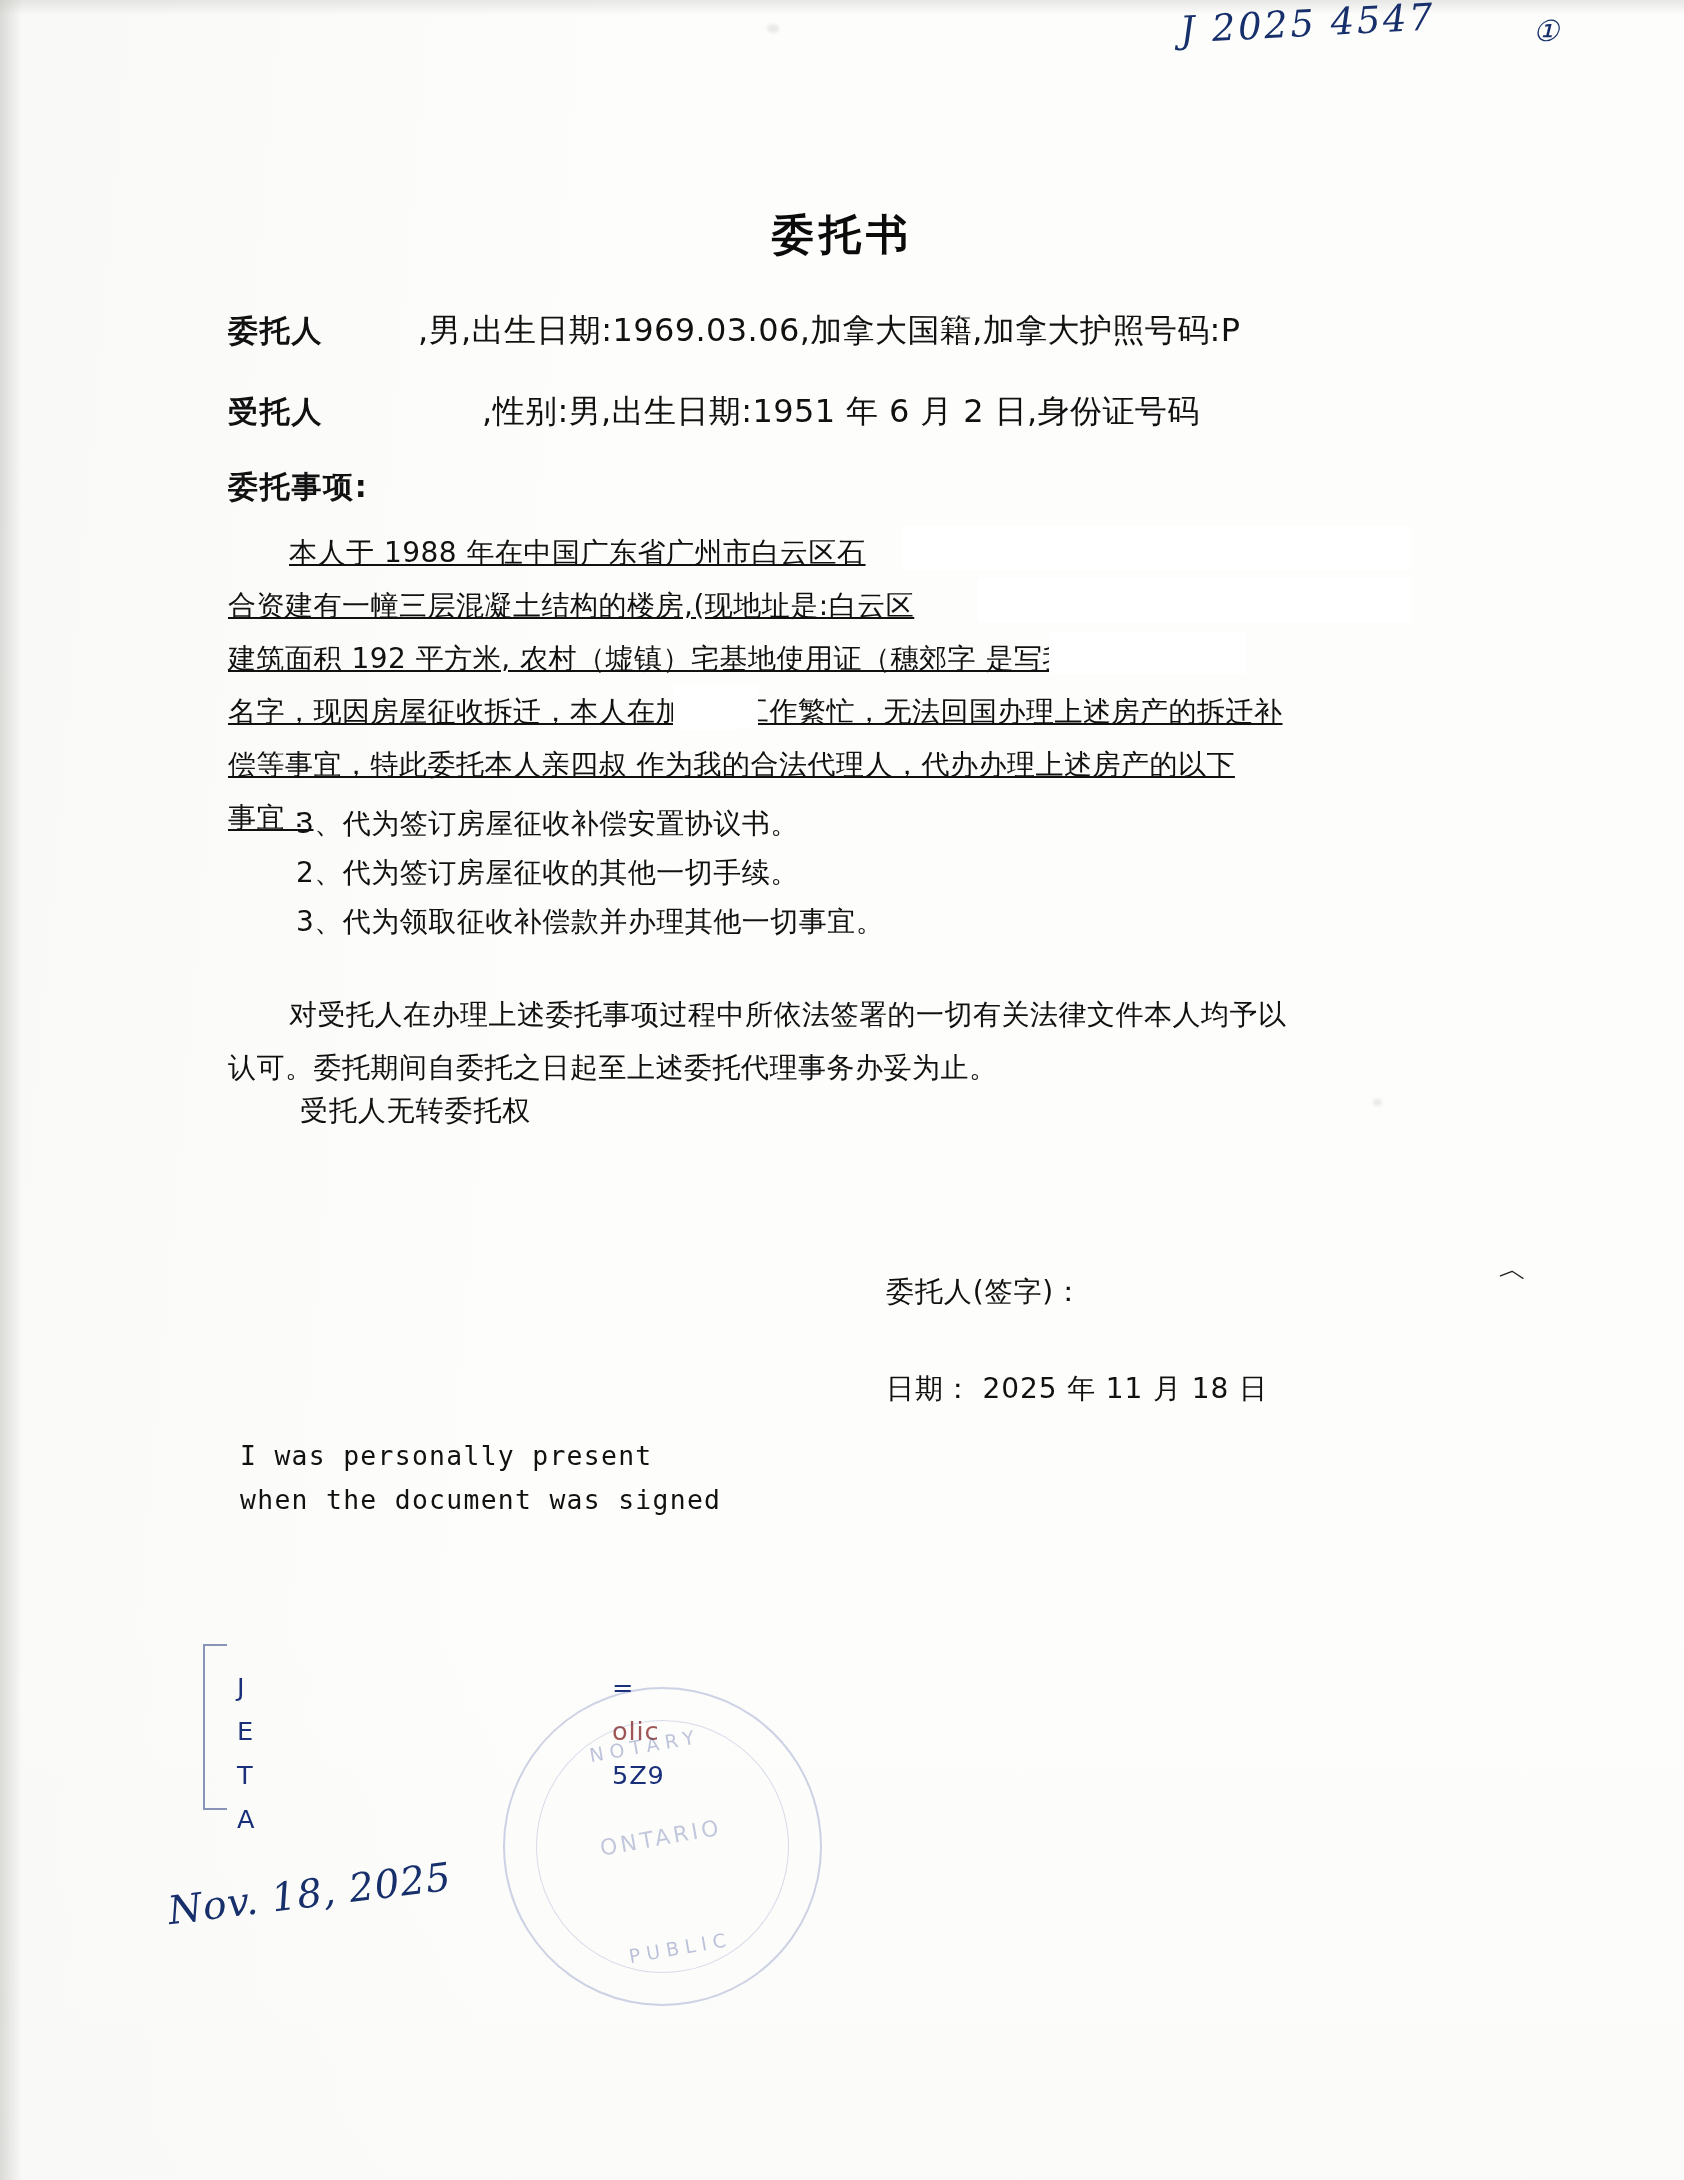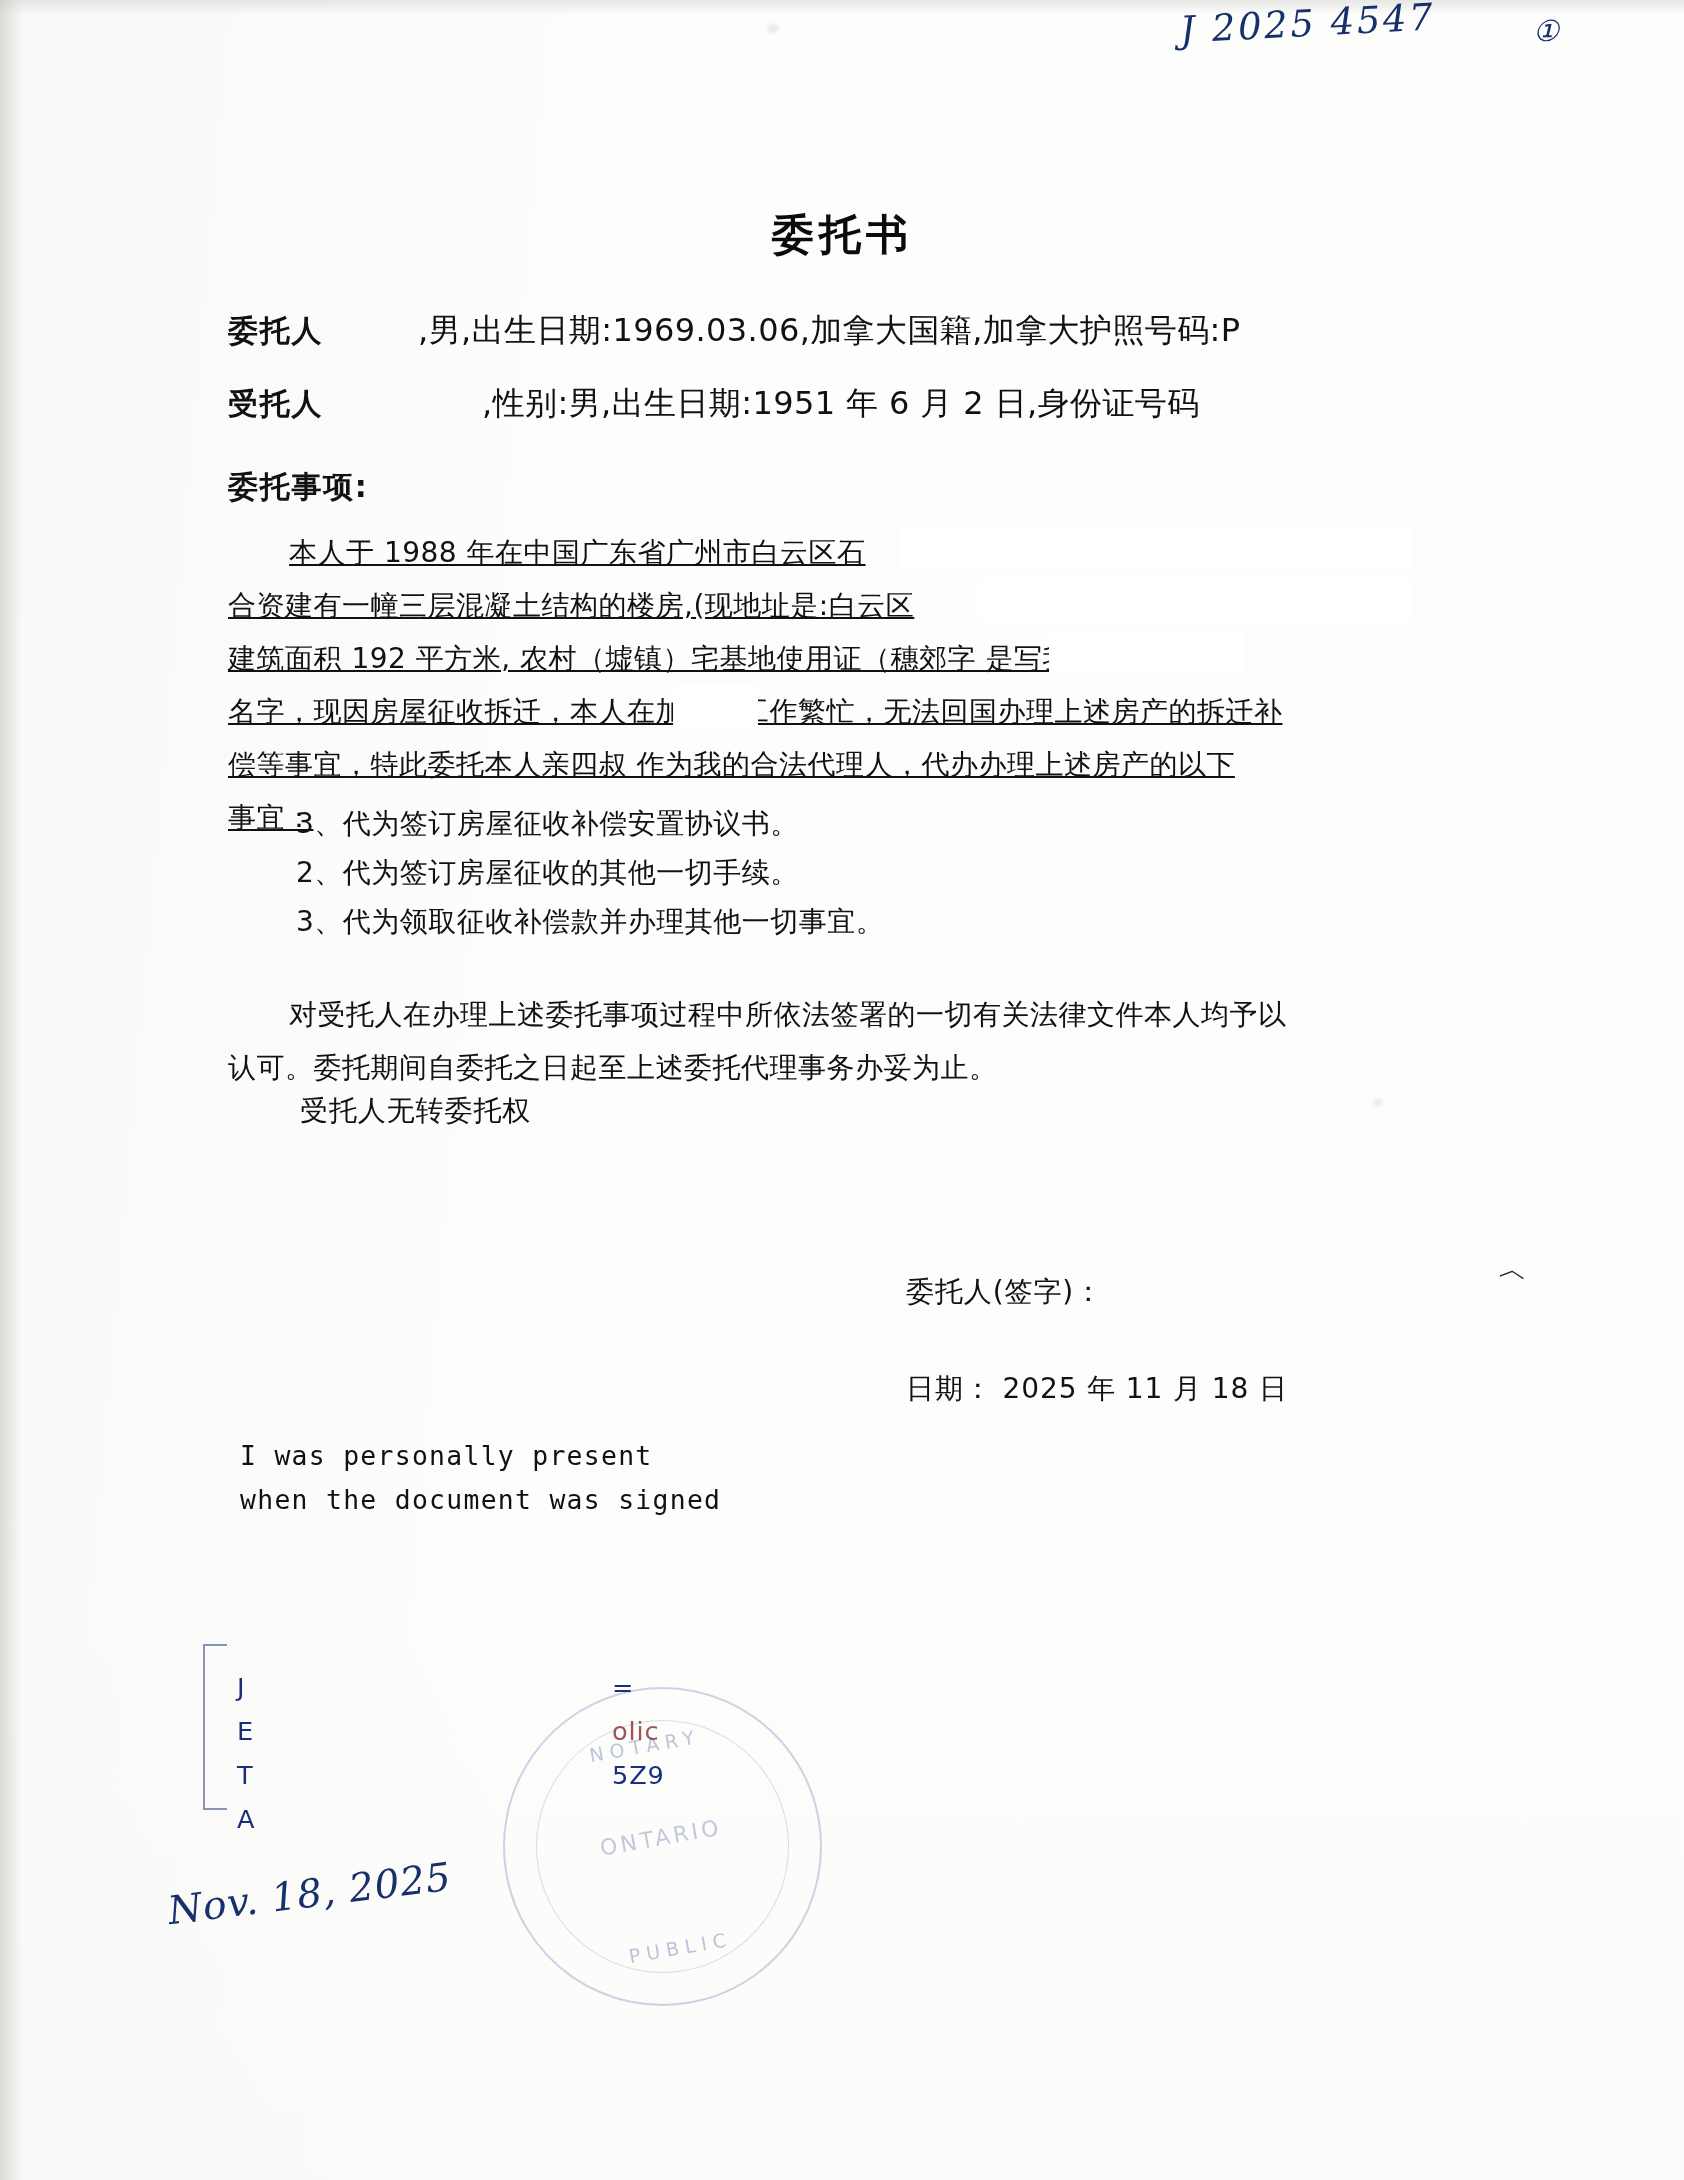--- a/index.html
+++ b/index.html
@@ -100,21 +100,21 @@
   .field-gap {
     display: inline-block;
     width: 95px;
   }
   .field-value {
     font-size: 32px;
     letter-spacing: 0.4px;
     white-space: nowrap;
   }
   #row-principal { top: 309px; }
-  #row-agent { top: 382px; gap: 32px; }
+  #row-agent { top: 390px; gap: 32px; }
 
   .section-label {
     position: absolute;
     left: 228px;
     top: 467px;
     font-size: 30px;
     font-weight: bold;
     letter-spacing: 1.7px;
     color: #111;
   }
@@ -165,21 +165,21 @@
     left: 300px;
     top: 1092px;
     font-size: 28px;
     letter-spacing: 0.9px;
     color: #111;
   }
 
   
   .sig-line {
     position: absolute;
-    left: 906px;
+    left: 886px;
     font-size: 28px;
     letter-spacing: 0.9px;
     color: #111;
     white-space: nowrap;
   }
   #sig-principal { top: 1273px; }
   #sig-date { top: 1357px; margin-top: 13px; }
 
   .caret-mark {
     position: absolute;

